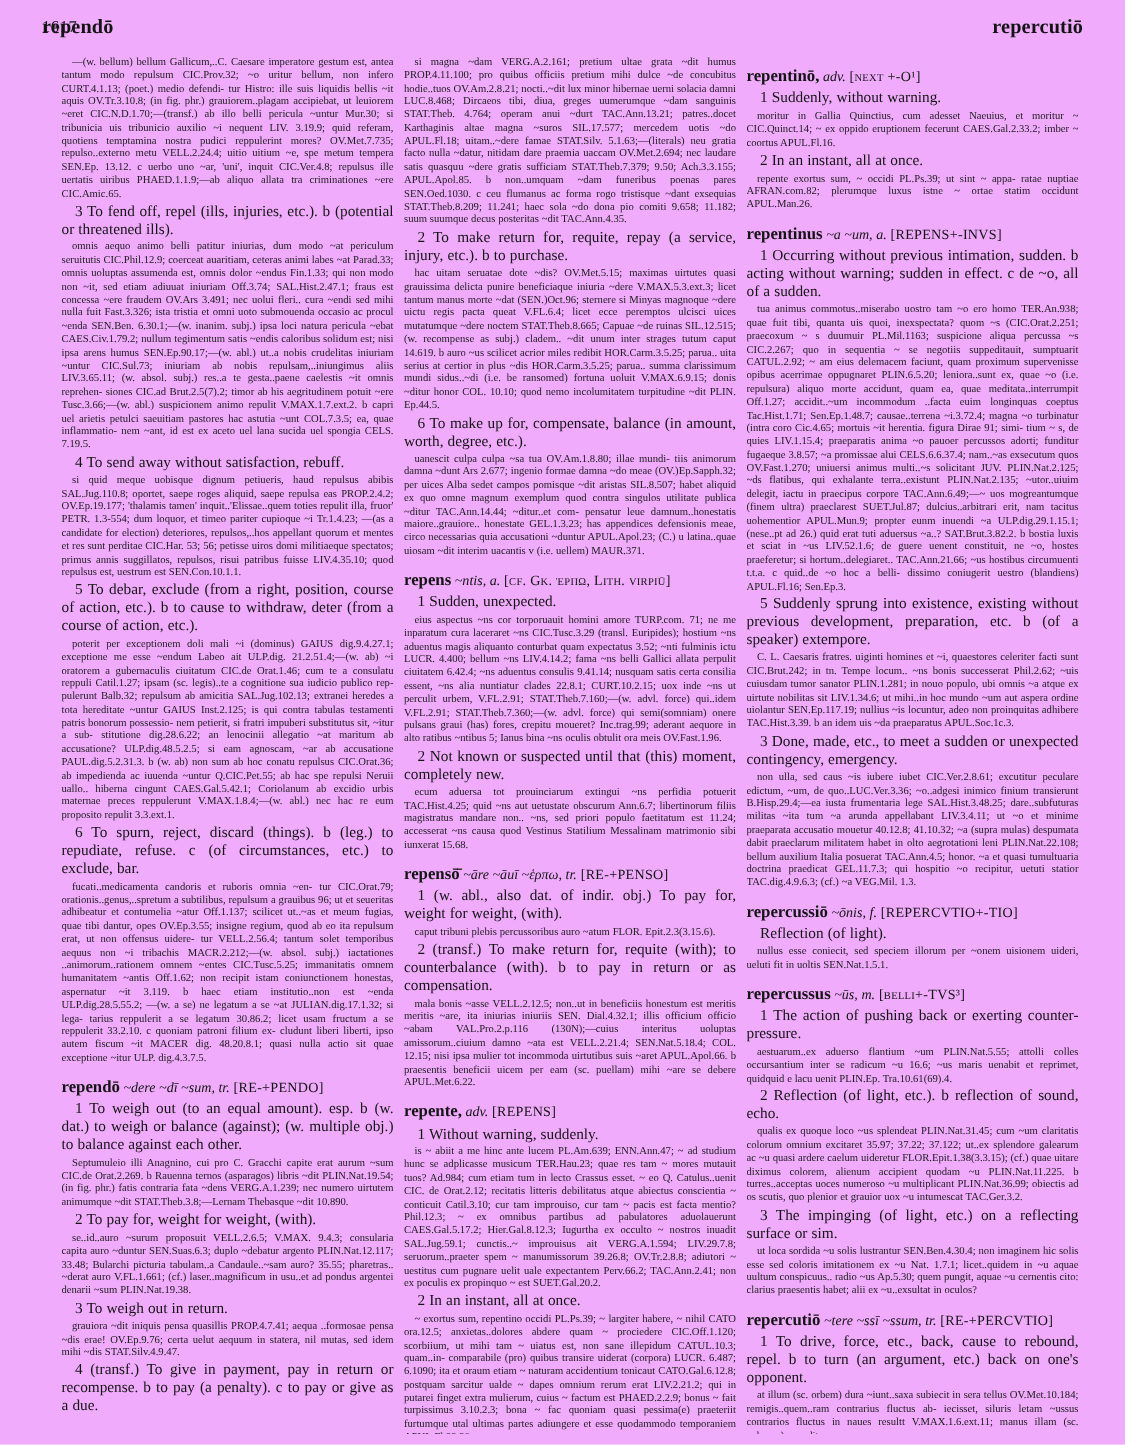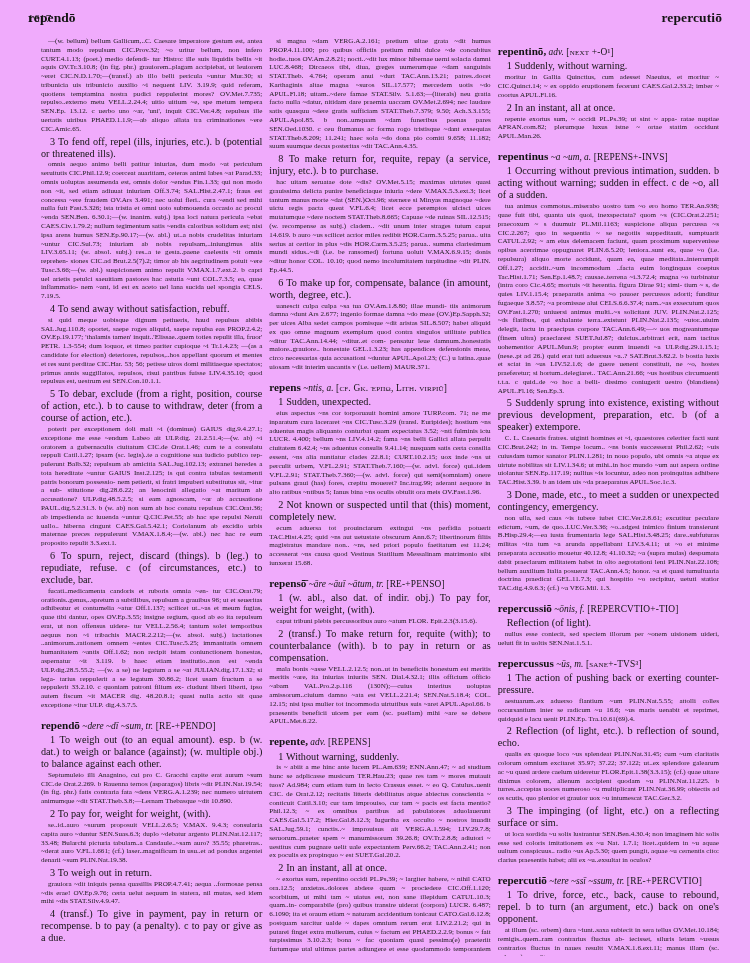--- a/index.html
+++ b/index.html
@@ -142,30 +142,30 @@
         <div class="sense">1 To weigh out (to an equal amount). esp. b (w. dat.) to weigh or balance (against); (w. multiple obj.) to balance against each other.</div>
         <div class="cites">Septumuleio illi Anagnino, cui pro C. Gracchi capite erat aurum ~sum CIC.de Orat.2.269.    b Rauenna ternos (asparagos) libris ~dit PLIN.Nat.19.54; (in fig. phr.) fatis contraria fata ~dens VERG.A.1.239; nec numero uirtutem animumque ~dit STAT.Theb.3.8;—Lernam Thebasque ~dit 10.890.</div>
         <div class="sense">2 To pay for, weight for weight, (with).</div>
         <div class="cites">se..id..auro ~surum proposuit VELL.2.6.5; V.MAX. 9.4.3; consularia capita auro ~duntur SEN.Suas.6.3; duplo ~debatur argento PLIN.Nat.12.117; 33.48; Bularchi picturia tabulam..a Candaule..~sam auro? 35.55; pharetras.. ~derat auro V.FL.1.661; (cf.) laser..magnificum in usu..et ad pondus argentei denarii ~sum PLIN.Nat.19.38.</div>
         <div class="sense">3 To weigh out in return.</div>
         <div class="cites">grauiora ~dit iniquis pensa quasillis PROP.4.7.41; aequa ..formosae pensa ~dis erae! OV.Ep.9.76; certa uelut aequum in statera, nil mutas, sed idem mihi ~dis STAT.Silv.4.9.47.</div>
         <div class="sense">4 (transf.) To give in payment, pay in return or recompense. b to pay (a penalty). c to pay or give as a due.</div>
       </div>
     <div class="col" id="col-1">
         <div class="cites">si magna ~dam VERG.A.2.161; pretium ultae grata ~dit humus PROP.4.11.100; pro quibus officiis pretium mihi dulce ~de concubitus hodie..tuos OV.Am.2.8.21; nocti..~dit lux minor hibernae uerni solacia damni LUC.8.468; Dircaeos tibi, diua, greges uumerumque ~dam sanguinis STAT.Theb. 4.764; operam anui ~durt TAC.Ann.13.21; patres..docet Karthaginis altae magna ~suros SIL.17.577; mercedem uotis ~do APUL.Fl.18; uitam..~dere famae STAT.Silv. 5.1.63;—(literals) neu gratia facto nulla ~datur, nitidam dare praemia uaccam OV.Met.2.694; nec laudare satis quasquu ~dere gratis sufficiam STAT.Theb.7.379; 9.50; Ach.3.3.155; APUL.Apol.85.    b non..umquam ~dam funeribus poenas pares SEN.Oed.1030.    c ceu flumanus ac forma rogo tristisque ~dant exsequias STAT.Theb.8.209; 11.241; haec sola ~do dona pio comiti 9.658; 11.182; suum suumque decus posteritas ~dit TAC.Ann.4.35.</div>
-        <div class="sense">8 To make return for, requite, repay (a service, injury, etc.). b to purchase.</div>
+        <div class="sense">2 To make return for, requite, repay (a service, injury, etc.). b to purchase.</div>
         <div class="cites">hac uitam seruatae dote ~dis? OV.Met.5.15; maximas uirtutes quasi grauissima delicta punire beneficiaque iniuria ~dere V.MAX.5.3.ext.3; licet tantum manus morte ~dat (SEN.)Oct.96; sternere si Minyas magnoque ~dere uictu regis pacta queat V.FL.6.4; licet ecce peremptos ulcisci uices mutatumque ~dere noctem STAT.Theb.8.665; Capuae ~de ruinas SIL.12.515; (w. recompense as subj.) cladem.. ~dit unum inter strages tutum caput 14.619.    b auro ~us scilicet acrior miles redibit HOR.Carm.3.5.25; parua.. uita serius at certior in plus ~dis HOR.Carm.3.5.25; parua.. summa clarissimum mundi sidus..~di (i.e. be ransomed) fortuna uoluit V.MAX.6.9.15; donis ~ditur honor COL. 10.10; quod nemo incolumitatem turpitudine ~dit PLIN. Ep.44.5.</div>
         <div class="sense">6 To make up for, compensate, balance (in amount, worth, degree, etc.).</div>
         <div class="cites">uanescit culpa culpa ~sa tua OV.Am.1.8.80; illae mundi- tiis animorum damna ~dunt Ars 2.677; ingenio formae damna ~do meae (OV.)Ep.Sapph.32; per uices Alba sedet campos pomisque ~dit aristas SIL.8.507; habet aliquid ex quo omne magnum exemplum quod contra singulos utilitate publica ~ditur TAC.Ann.14.44; ~ditur..et com- pensatur leue damnum..honestatis maiore..grauiore.. honestate GEL.1.3.23; has appendices defensionis meae, circo necessarias quia accusationi ~duntur APUL.Apol.23; (C.) u latina..quae uiosam ~dit interim uacantis v (i.e. uellem) MAUR.371.</div>
         <div class="headword"><span>repens</span><span class="hw-rest it"> ~ntis, a.</span><span class="hw-rest sc"> [cf. Gk. ἑρπω, Lith. virpiū]</span></div>
         <div class="sense">1 Sudden, unexpected.</div>
         <div class="cites">eius aspectus ~ns cor torporuauit homini amore TURP.com. 71; ne me inparatum cura laceraret ~ns CIC.Tusc.3.29 (transl. Euripides); hostium ~ns aduentus magis aliquanto conturbat quam expectatus 3.52; ~nti fulminis ictu LUCR. 4.400; bellum ~ns LIV.4.14.2; fama ~ns belli Gallici allata perpulit ciuitatem 6.42.4; ~ns aduentus consulis 9.41.14; nusquam satis certa consilia essent, ~ns alia nuntiatur clades 22.8.1; CURT.10.2.15; uox inde ~ns ut perculit urbem, V.FL.2.91; STAT.Theb.7.160;—(w. advl. force) qui..idem V.FL.2.91; STAT.Theb.7.360;—(w. advl. force) qui semi(somniam) onere pulsans graui (has) fores, crepitu moueret? Inc.trag.99; aderant aequore in alto ratibus ~ntibus 5; Ianus bina ~ns oculis obtulit ora meis OV.Fast.1.96.</div>
         <div class="sense">2 Not known or suspected until that (this) moment, completely new.</div>
         <div class="cites">ecum aduersa tot prouinciarum extingui ~ns perfidia potuerit TAC.Hist.4.25; quid ~ns aut uetustate obscurum Ann.6.7; libertinorum filiis magistratus mandare non.. ~ns, sed priori populo faetitatum est 11.24; accesserat ~ns causa quod Vestinus Statilium Messalinam matrimonio sibi iunxerat 15.68.</div>
-        <div class="headword"><span>repensō̄</span><span class="hw-rest it"> ~āre ~āuī ~ātum, tr.</span><span class="hw-rest sc"> [RE-+PENSO]</span></div>
+        <div class="headword"><span>repensō̄</span><span class="hw-rest it"> ~āre ~āuī ~ἑρπω, tr.</span><span class="hw-rest sc"> [RE-+PENSO]</span></div>
         <div class="sense">1 (w. abl., also dat. of indir. obj.) To pay for, weight for weight, (with).</div>
         <div class="cites">caput tribuni plebis percussoribus auro ~atum FLOR. Epit.2.3(3.15.6).</div>
         <div class="sense">2 (transf.) To make return for, requite (with); to counterbalance (with). b to pay in return or as compensation.</div>
         <div class="cites">mala bonis ~asse VELL.2.12.5; non..ut in beneficiis honestum est meritis meritis ~are, ita iniurias iniuriis SEN. Dial.4.32.1; illis officium officio ~abam VAL.Pro.2.p.116 (130N);—cuius interitus uoluptas amissorum..ciuium damno ~ata est VELL.2.21.4; SEN.Nat.5.18.4; COL. 12.15; nisi ipsa mulier tot incommoda uirtutibus suis ~aret APUL.Apol.66.    b praesentis beneficii uicem per eam (sc. puellam) mihi ~are se debere APUL.Met.6.22.</div>
         <div class="headword"><span>repente,</span><span class="hw-rest it"> adv.</span><span class="hw-rest sc"> [REPENS]</span></div>
         <div class="sense">1 Without warning, suddenly.</div>
         <div class="cites">is ~ abiit a me hinc ante lucem PL.Am.639; ENN.Ann.47; ~ ad studium hunc se adplicasse musicum TER.Hau.23; quae res tam ~ mores mutauit tuos? Ad.984; cum etiam tum in lecto Crassus esset. ~ eo Q. Catulus..uenit CIC. de Orat.2.12; recitatis litteris debilitatus atque abiectus conscientia ~ conticuit Catil.3.10; cur tam improuiso, cur tam ~ pacis est facta mentio? Phil.12.3; ~ ex omnibus partibus ad pabulatores aduolauerunt CAES.Gal.5.17.2; Hier.Gal.8.12.3; Iugurtha ex occulto ~ nostros inuadit SAL.Jug.59.1; cunctis..~ improuisus ait VERG.A.1.594; LIV.29.7.8; seruorum..praeter spem ~ manumissorum 39.26.8; OV.Tr.2.8.8; adiutori ~ uestitus cum pugnare uelit uale expectantem Perv.66.2; TAC.Ann.2.41; non ex poculis ex propinquo ~ est SUET.Gal.20.2.</div>
         <div class="sense">2 In an instant, all at once.</div>
         <div class="cites">~ exortus sum, repentino occidi PL.Ps.39; ~ largiter habere, ~ nihil CATO ora.12.5; anxietas..dolores abdere quam ~ prociedere CIC.Off.1.120; scorbiium, ut mihi tam ~ uiatus est, non sane illepidum CATUL.10.3; quam..in- comparabile (pro) quibus transire uiderat (corpora) LUCR. 6.487; 6.1090; ita et oraum etiam ~ naturam accidentium tonicaut CATO.Gal.6.12.8; postquam sarcitur ualde ~ dapes omnium rerum erat LIV.2.21.2; qui in putarei finget extra mulierum, cuius ~ factum est PHAED.2.2.9; bonus ~ fait turpissimus 3.10.2.3; bona ~ fac quoniam quasi pessima(e) praeteriit furtumque utal ultimas partes adiungere et esse quodammodo temporaniem APUL.Fl.22.20.</div>
       </div>
@@ -178,21 +178,21 @@
         <div class="headword"><span>repentinus</span><span class="hw-rest it"> ~a ~um, a.</span><span class="hw-rest sc"> [REPENS+-INVS]</span></div>
         <div class="sense">1 Occurring without previous intimation, sudden. b acting without warning; sudden in effect. c de ~o, all of a sudden.</div>
         <div class="cites">tua animus commotus..miserabo uostro tam ~o ero homo TER.An.938; quae fuit tibi, quanta uis quoi, inexspectata? quom ~s (CIC.Orat.2.251; praecoxum ~ s duumuir PL.Mil.1163; suspicione aliqua percussa ~s CIC.2.267; quo in sequentia ~ se negotiis suppeditauit, sumptuarit CATUL.2.92; ~ am eius delemacem faciunt, quam proximum supervenisse opibus acerrimae oppugnaret PLIN.6.5.20; leniora..sunt ex, quae ~o (i.e. repulsura) aliquo morte accidunt, quam ea, quae meditata..interrumpit Off.1.27; accidit..~um incommodum ..facta euim longinquas coeptus Tac.Hist.1.71; Sen.Ep.1.48.7; causae..terrena ~i.3.72.4; magna ~o turbinatur (intra coro Cic.4.65; mortuis ~it herentia. figura Dirae 91; simi- tium ~ s, de quies LIV.1.15.4; praeparatis anima ~o pauoer percussos adorti; funditur fugaeque 3.8.57; ~a promissae alui CELS.6.6.37.4; nam..~as exsecutum quos OV.Fast.1.270; uniuersi animus multi..~s solicitant JUV. PLIN.Nat.2.125; ~ds flatibus, qui exhalante terra..existunt PLIN.Nat.2.135; ~utor..uiuim delegit, iactu in praecipus corpore TAC.Ann.6.49;—~ uos mogreantumque (finem ultra) praeclarest SUET.Jul.87; dulcius..arbitrari erit, nam tacitus uohementior APUL.Mun.9; propter eunm inuendi ~a ULP.dig.29.1.15.1; (nese..pt ad 26.) quid erat tuti aduersus ~a..? SAT.Brut.3.82.2.    b bostia luxis et sciat in ~us LIV.52.1.6; de guere uenent constituit, ne ~o, hostes praeferetur; si hortum..delegiaret.. TAC.Ann.21.66; ~us hostibus circumuenti t.t.a.    c quid..de ~o hoc a belli- dissimo coniugerit uestro (blandiens) APUL.Fl.16; Sen.Ep.3.</div>
         <div class="sense">5 Suddenly sprung into existence, existing without previous development, preparation, etc. b (of a speaker) extempore.</div>
         <div class="cites">C. L. Caesaris fratres. uiginti homines et ~i, quaestores celeriter facti sunt CIC.Brut.242; in tn. Tempe locum.. ~ns bonis successerat Phil.2.62; ~uis cuiusdam tumor sanator PLIN.1.281; in nouo populo, ubi omnis ~a atque ex uirtute nobilitas sit LIV.1.34.6; ut mihi..in hoc mundo ~um aut aspera ordine uiolantur SEN.Ep.117.19; nullius ~is locuntur, adeo non proinquitas adhibere TAC.Hist.3.39. b an idem uis ~da praeparatus APUL.Soc.1c.3.</div>
         <div class="sense">3 Done, made, etc., to meet a sudden or unexpected contingency, emergency.</div>
         <div class="cites">non ulla, sed caus ~is iubere iubet CIC.Ver.2.8.61; excutitur peculare edictum, ~um, de quo..LUC.Ver.3.36; ~o..adgesi inimico finium transierunt B.Hisp.29.4;—ea iusta frumentaria lege SAL.Hist.3.48.25; dare..subfuturas militas ~ita tum ~a arunda appellabant LIV.3.4.11; ut ~o et minime praeparata accusatio mouetur 40.12.8; 41.10.32; ~a (supra mulas) despumata dabit praeclarum militatem habet in olto aegrotationi leni PLIN.Nat.22.108; bellum auxilium Italia posuerat TAC.Ann.4.5; honor. ~a et quasi tumultuaria doctrina praedicat GEL.11.7.3; qui hospitio ~o recipitur, uetuti statior TAC.dig.4.9.6.3; (cf.) ~a VEG.Mil. 1.3.</div>
         <div class="headword"><span>repercussiō</span><span class="hw-rest it"> ~ōnis, f.</span><span class="hw-rest sc"> [REPERCVTIO+-TIO]</span></div>
         <div class="sense">Reflection (of light).</div>
         <div class="cites">nullus esse coniecit, sed speciem illorum per ~onem uisionem uideri, ueluti fit in uoltis SEN.Nat.1.5.1.</div>
-        <div class="headword"><span>repercussus</span><span class="hw-rest it"> ~ūs, m.</span><span class="hw-rest sc"> [sane+-TVS³]</span></div>
+        <div class="headword"><span>repercussus</span><span class="hw-rest it"> ~ūs, m.</span><span class="hw-rest sc"> [belli+-TVS³]</span></div>
         <div class="sense">1 The action of pushing back or exerting counter-pressure.</div>
         <div class="cites">aestuarum..ex aduerso flantium ~um PLIN.Nat.5.55; attolli colles occursantium inter se radicum ~u 16.6; ~us maris uenabit et reprimet, quidquid e lacu uenit PLIN.Ep. Tra.10.61(69).4.</div>
         <div class="sense">2 Reflection (of light, etc.). b reflection of sound, echo.</div>
         <div class="cites">qualis ex quoque loco ~us splendeat PLIN.Nat.31.45; cum ~um claritatis colorum omnium excitaret 35.97; 37.22; 37.122; ut..ex splendore galearum ac ~u quasi ardere caelum uideretur FLOR.Epit.1.38(3.3.15); (cf.) quae uitare diximus colorem, alienum accipient quodam ~u PLIN.Nat.11.225.    b turres..acceptas uoces numeroso ~u multiplicant PLIN.Nat.36.99; obiectis ad os scutis, quo plenior et grauior uox ~u intumescat TAC.Ger.3.2.</div>
         <div class="sense">3 The impinging (of light, etc.) on a reflecting surface or sim.</div>
         <div class="cites">ut loca sordida ~u solis lustrantur SEN.Ben.4.30.4; non imaginem hic solis esse sed coloris imitationem ex ~u Nat. 1.7.1; licet..quidem in ~u aquae uultum conspicuus.. radio ~us Ap.5.30; quem pungit, aquae ~u cernentis cito: clarius praesentis habet; alii ex ~u..exsultat in oculos?</div>
         <div class="headword"><span>repercutiō</span><span class="hw-rest it"> ~tere ~ssī ~ssum, tr.</span><span class="hw-rest sc"> [RE-+PERCVTIO]</span></div>
         <div class="sense">1 To drive, force, etc., back, cause to rebound, repel. b to turn (an argument, etc.) back on one's opponent.</div>
         <div class="cites">at illum (sc. orbem) dura ~iunt..saxa subiecit in sera tellus OV.Met.10.184; remigis..quem..ram contrarius fluctus ab- iecisset, siluris letam ~ussus contrarios fluctus in naues resultt V.MAX.1.6.ext.11; manus illam (sc. palmam) expedita</div>
       </div>

